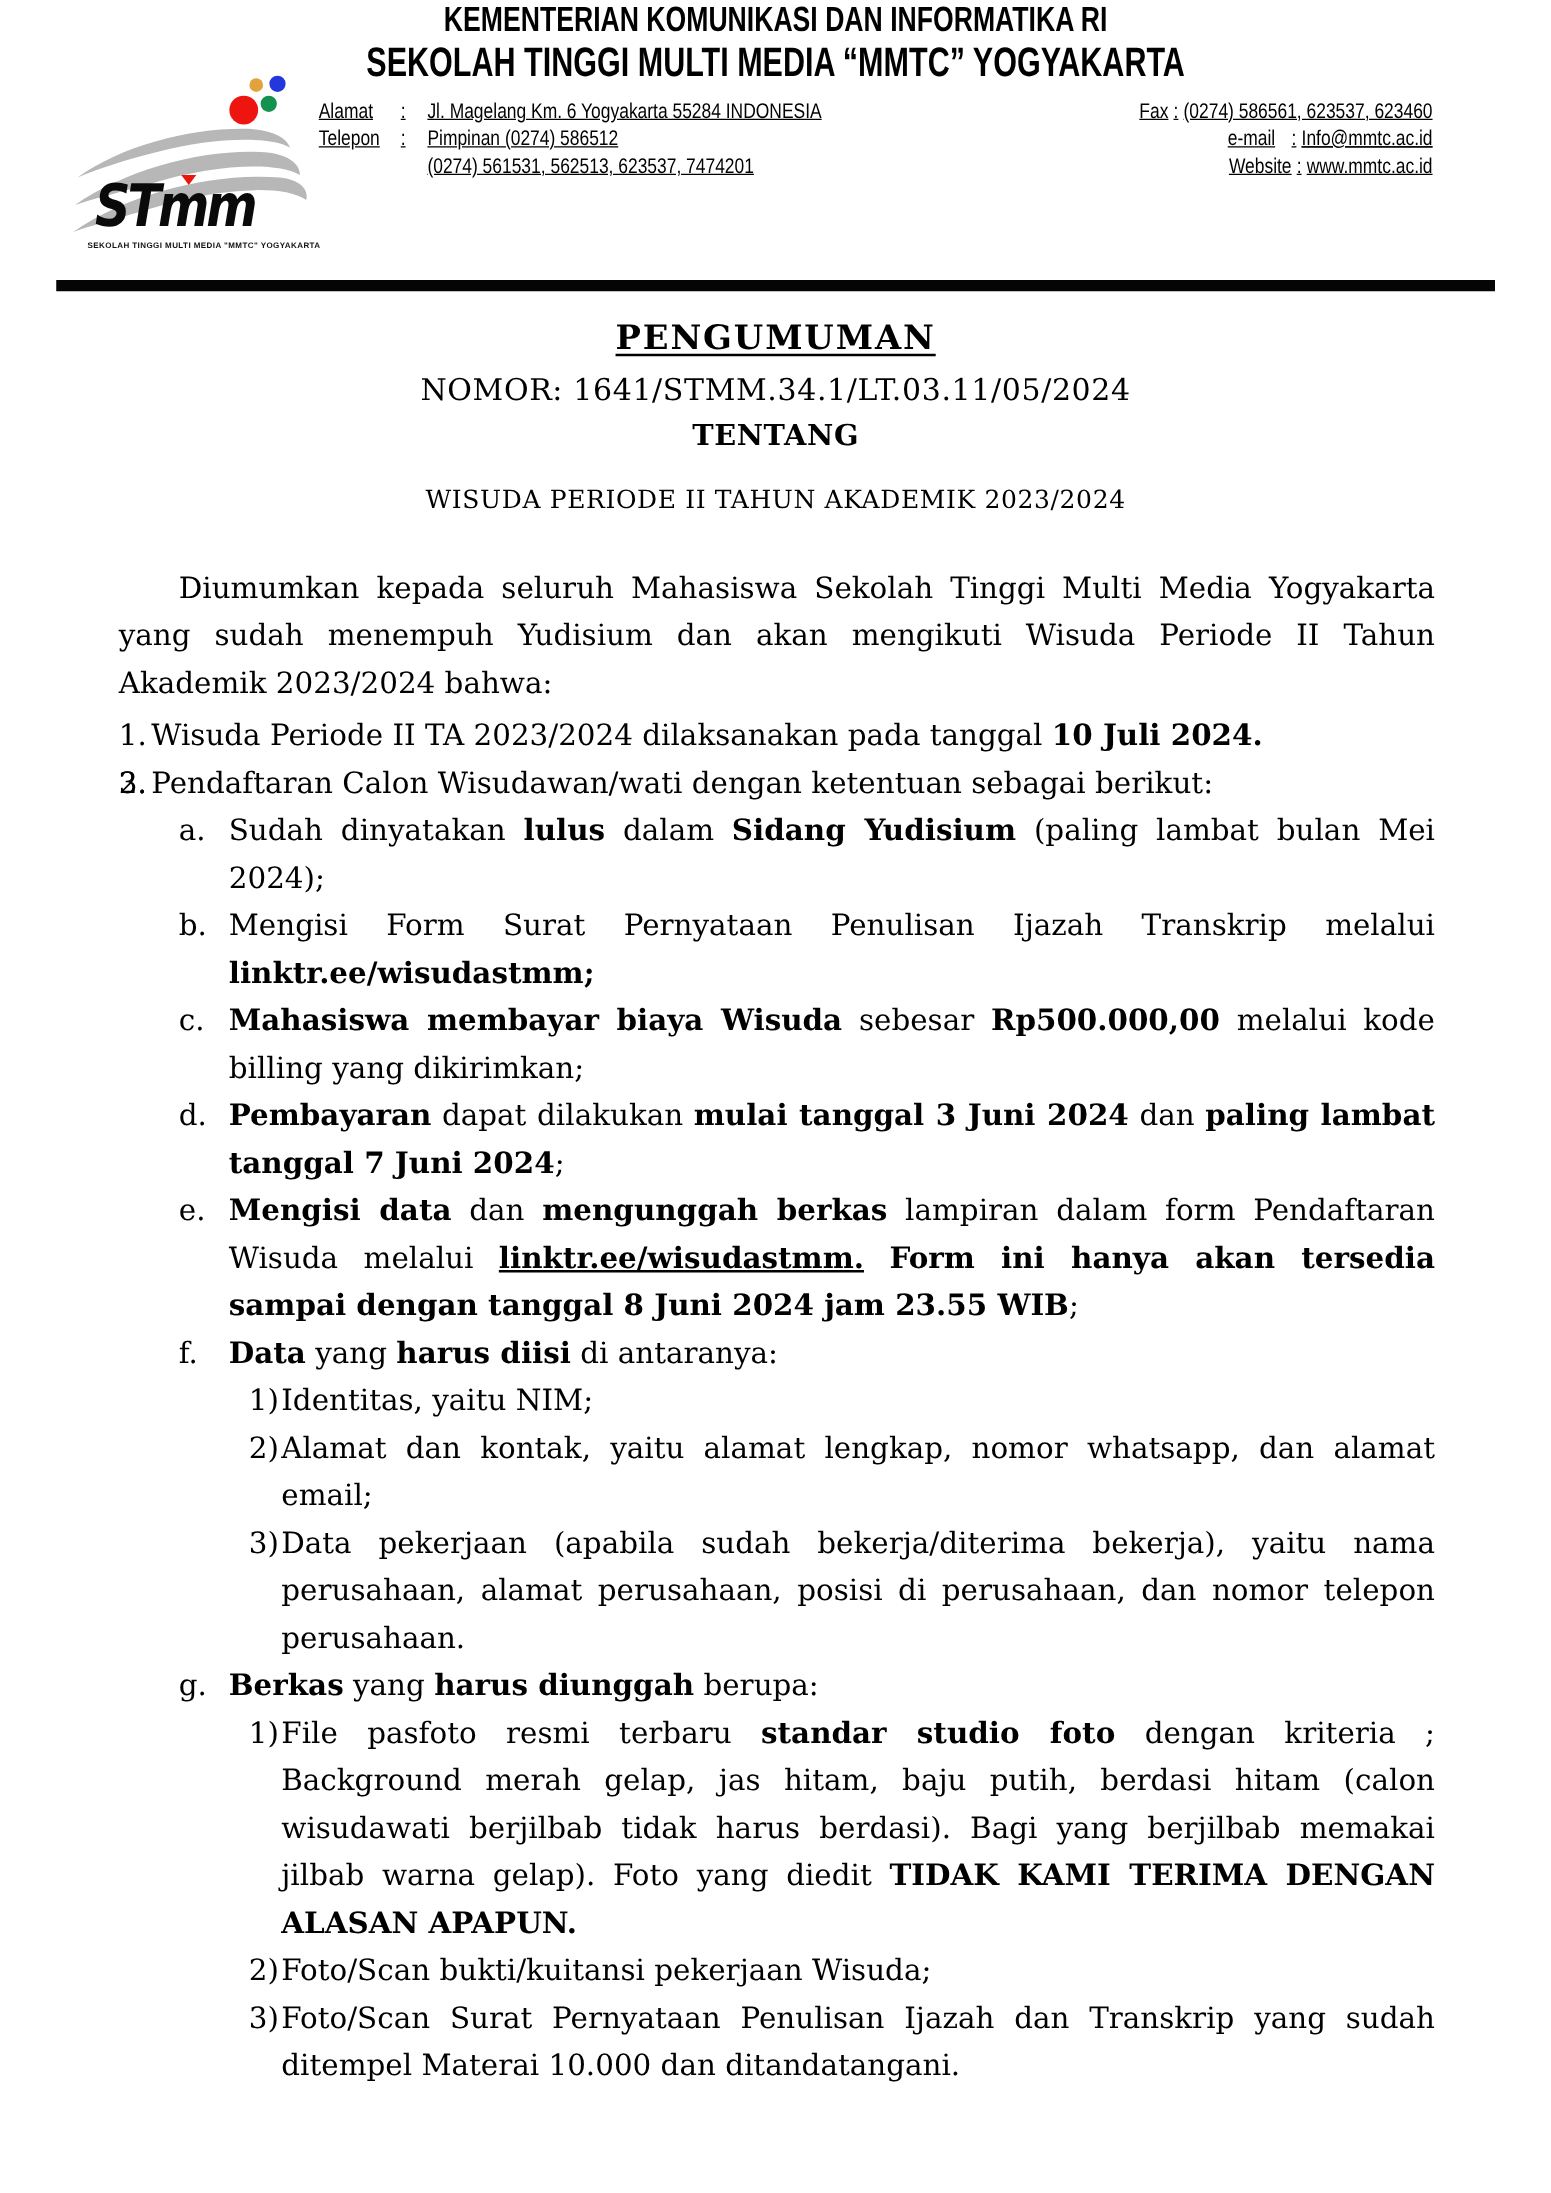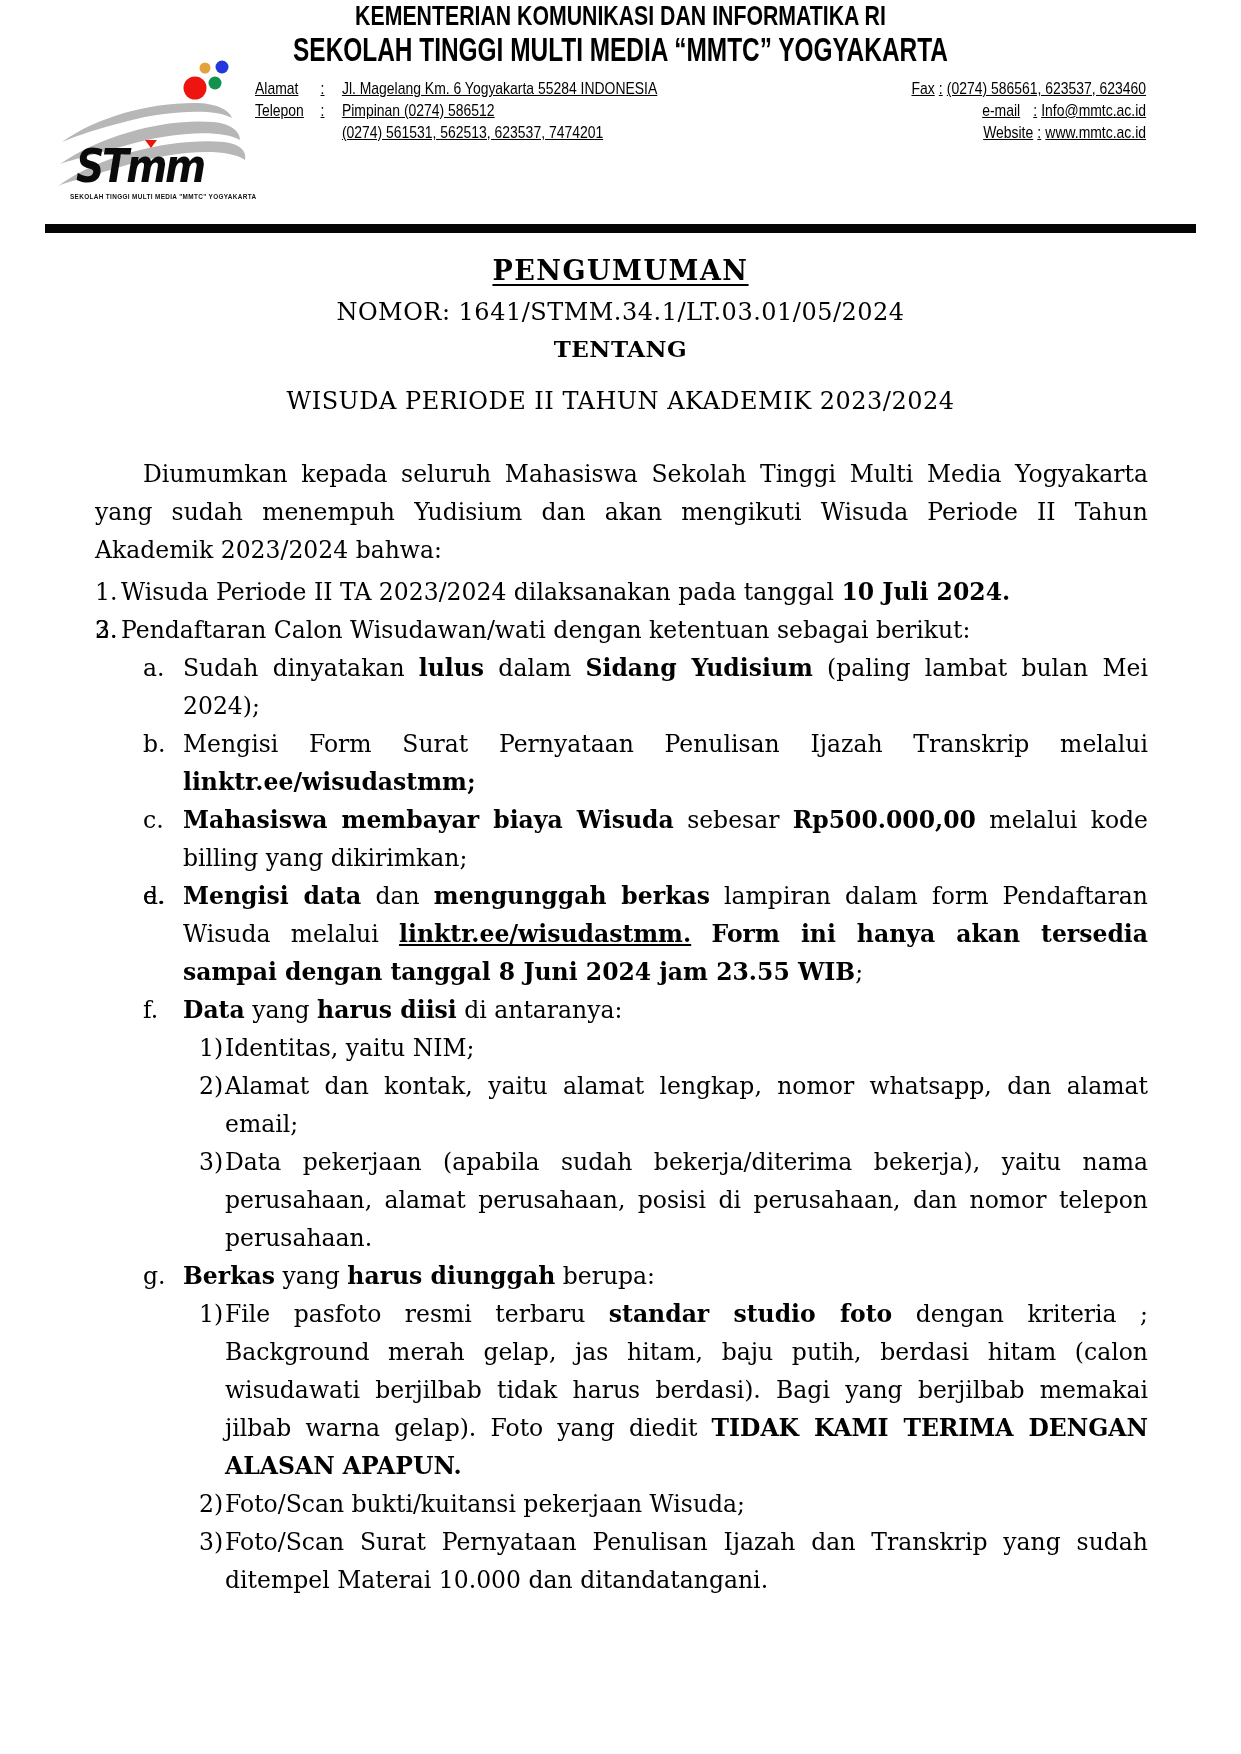--- a/index.html
+++ b/index.html
@@ -45,21 +45,21 @@
   .b{font-weight:bold;}
   .rule{height:9px;background:#050505;margin:16px 45px 0 45px;}
   
   .title-block{margin-top:22px;text-align:center;}
   .doc-heading{
     font-size:27px;font-weight:bold;letter-spacing:1.5px;margin:0 0 12px 0;
     text-decoration:underline;text-underline-offset:4px;
   }
   .doc-number{font-size:24px;letter-spacing:.5px;margin-bottom:9px;}
   .doc-about{font-size:23px;font-weight:bold;letter-spacing:.5px;margin-bottom:25px;}
-  .doc-subject{font-size:24px;letter-spacing:.5px;margin-top:16px;}
+  .doc-subject{font-size:20px;letter-spacing:.5px;margin-top:16px;}
   
   .doc-body{padding:0 93px 0 95px;font-size:23.5px;line-height:38px;}
   .opening{margin:40px 0 4px 0;text-indent:48px;text-align:justify;}
   .li{position:relative;text-align:justify;}
   .li .marker{position:absolute;top:0;}
   .l1{padding-left:26px;}  .l1 > .marker{left:0;}
   .l2{padding-left:88px;}  .l2 > .marker{left:48px;}
   .l3{padding-left:130px;} .l3 > .marker{left:104px;}
   .link{cursor:pointer;}
 </style>
@@ -113,35 +113,35 @@
           <span>Website</span><span class="sep">:</span><span>www.mmtc.ac.id</span>
         </div>
       </div>
     </div>
   </header>
 
   <div class="rule"></div>
 
   <section class="title-block">
     <h1 class="doc-heading">PENGUMUMAN</h1>
-    <div class="doc-number">NOMOR: 1641/STMM.34.1/LT.03.01/05/2024</div>
+    <div class="doc-number">NOMOR: 1641/STMM.34.1/LT.03.11/05/2024</div>
     <div class="doc-about">TENTANG</div>
     <div class="doc-subject">WISUDA PERIODE II TAHUN AKADEMIK 2023/2024</div>
   </section>
 
   <main class="doc-body">
     <p class="opening">Diumumkan kepada seluruh Mahasiswa Sekolah Tinggi Multi Media Yogyakarta yang sudah menempuh Yudisium dan akan mengikuti Wisuda Periode II Tahun Akademik 2023/2024 bahwa:</p>
     <div id="body-list">
         <div class="li l1"><span class="marker">1.</span><span><span>Wisuda Periode II TA 2023/2024 dilaksanakan pada tanggal </span><span class="b">10 Juli 2024.</span></span></div>
         <div class="li l1"><span class="marker">2.</span></div>
         <div class="li l1"><span class="marker">3.</span><span><span>Pendaftaran Calon Wisudawan/wati dengan ketentuan sebagai berikut:</span></span></div>
         <div class="li l2"><span class="marker">a.</span><span><span>Sudah dinyatakan </span><span class="b">lulus</span><span> dalam </span><span class="b">Sidang Yudisium</span><span> (paling lambat bulan Mei 2024);</span></span></div>
         <div class="li l2"><span class="marker">b.</span><span><span>Mengisi Form Surat Pernyataan Penulisan Ijazah Transkrip melalui </span><span class="b link">linktr.ee/wisudastmm;</span></span></div>
         <div class="li l2"><span class="marker">c.</span><span><span class="b">Mahasiswa membayar biaya Wisuda</span><span> sebesar </span><span class="b">Rp500.000,00</span><span> melalui kode billing yang dikirimkan;</span></span></div>
-        <div class="li l2"><span class="marker">d.</span></div>
+        <div class="li l2"><span class="marker">d.</span><span><span class="b">Pembayaran</span><span> dapat dilakukan </span><span class="b">mulai tanggal 3 Juni 2024</span><span> dan </span><span class="b">paling lambat tanggal 7 Juni 2024</span><span>;</span></span></div>
         <div class="li l2"><span class="marker">e.</span><span><span class="b">Mengisi data</span><span> dan </span><span class="b">mengunggah berkas</span><span> lampiran dalam form Pendaftaran Wisuda melalui </span><span class="b u link">linktr.ee/wisudastmm.</span><span> </span><span class="b">Form ini hanya akan tersedia sampai dengan tanggal 8 Juni 2024 jam 23.55 WIB</span><span>;</span></span></div>
         <div class="li l2"><span class="marker">f.</span><span><span class="b">Data</span><span> yang </span><span class="b">harus diisi</span><span> di antaranya:</span></span></div>
         <div class="li l3"><span class="marker">1)</span><span><span>Identitas, yaitu NIM;</span></span></div>
         <div class="li l3"><span class="marker">2)</span><span><span>Alamat dan kontak, yaitu alamat lengkap, nomor whatsapp, dan alamat email;</span></span></div>
         <div class="li l3"><span class="marker">3)</span><span><span>Data pekerjaan (apabila sudah bekerja/diterima bekerja), yaitu nama perusahaan, alamat perusahaan, posisi di perusahaan, dan nomor telepon perusahaan.</span></span></div>
         <div class="li l2"><span class="marker">g.</span><span><span class="b">Berkas</span><span> yang </span><span class="b">harus diunggah</span><span> berupa:</span></span></div>
         <div class="li l3"><span class="marker">1)</span><span><span>File pasfoto resmi terbaru </span><span class="b">standar studio foto</span><span> dengan kriteria ; Background merah gelap, jas hitam, baju putih, berdasi hitam (calon wisudawati berjilbab tidak harus berdasi). Bagi yang berjilbab memakai jilbab warna gelap). Foto yang diedit </span><span class="b">TIDAK KAMI TERIMA DENGAN ALASAN APAPUN.</span></span></div>
         <div class="li l3"><span class="marker">2)</span><span><span>Foto/Scan bukti/kuitansi pekerjaan Wisuda;</span></span></div>
         <div class="li l3"><span class="marker">3)</span><span><span>Foto/Scan Surat Pernyataan Penulisan Ijazah dan Transkrip yang sudah ditempel Materai 10.000 dan ditandatangani.</span></span></div>
       </div>

